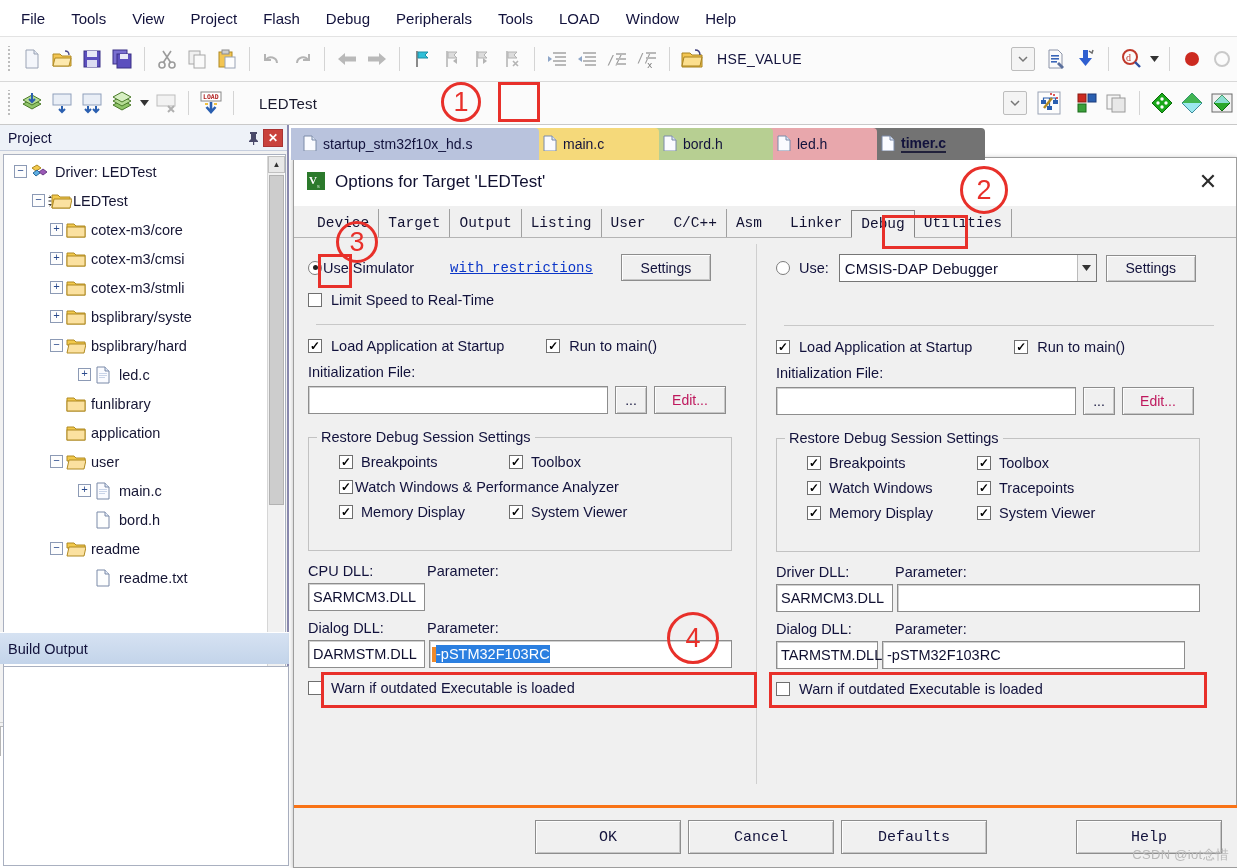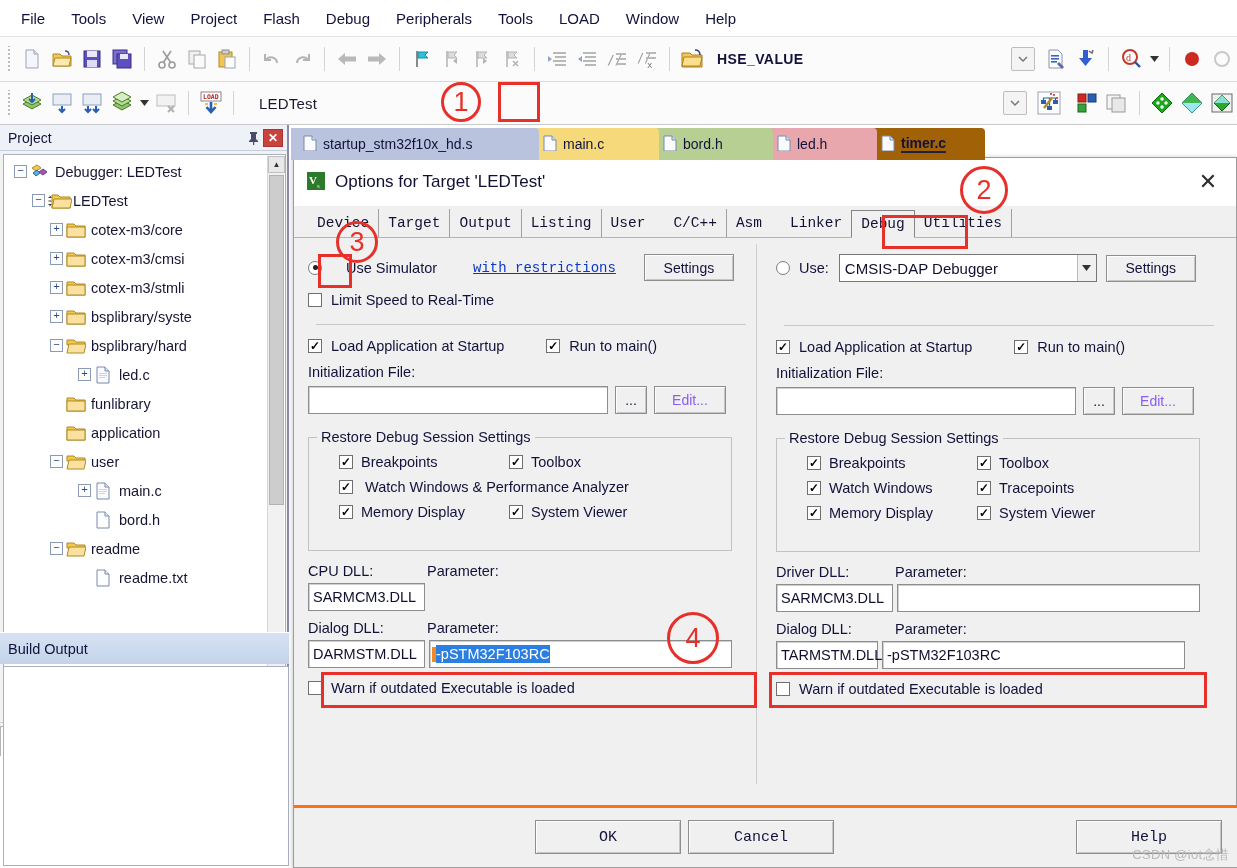--- a/index.html
+++ b/index.html
@@ -47,21 +47,21 @@
     background-image:repeating-linear-gradient(to bottom,#bdbdbd 0 2px,transparent 2px 4px);
     background-size:2px 4px; background-repeat:repeat-y; background-position:4px 3px;
   }
   .tbsep { width:1px; height:24px; background:#d4d4d4; margin:0 7px; }
   .tbtn {
     width:30px; height:30px; display:flex; align-items:center; justify-content:center;
     cursor:default; border-radius:2px;
   }
   .tbtn svg { display:block; }
   .proj-name { font-size:15px; color:#1a1a2e; margin-left:18px; letter-spacing:.2px; }
-  .hse-name { font-size:14px; color:#12123c; margin-left:10px; letter-spacing:.4px;font-weight:bold; }
+  .hse-name { font-size:14px; color:#12123c; margin-left:10px; letter-spacing:.4px; }
   .combo-arrow {
     width:24px; height:24px; border:1px solid #bdbdbd; background:#f4f4f4;
     display:flex;align-items:center;justify-content:center; border-radius:2px;
   }
 
   
   #proj-panel {
     position:absolute; left:0; top:125px; width:289px; height:608px;
     background:#f2f2f2;
     border-right:2px solid #8a8ab0;
@@ -206,21 +206,21 @@
     width:14px;height:14px;border:1px solid #6f6f6f;background:#fff;flex:none;
     display:flex;align-items:center;justify-content:center;
     font-size:12px;line-height:1;color:#000;font-weight:bold;
   }
   .btn {
     background:#f0f0f0; border:1px solid #8d8d8d;
     box-shadow:inset 1px 1px 0 #fdfdfd, inset -1px -1px 0 #c6c6c6;
     display:flex;align-items:center;justify-content:center;
     font-size:14px;color:#12123c; cursor:default;
   }
-  .btn.dis { color:#8b5cf6; }
+  .btn.dis { color:#be185d; }
   .tfield {
     background:#ffffff; border:1px solid #8d8d8d;
     box-shadow:inset 1px 1px 0 #d0d0d0;
     display:flex;align-items:center; padding:0 4px;
     font-size:14.5px;color:#101030;
   }
   .combo {
     background:#fff;border:1px solid #767676;display:flex;align-items:center;
     font-size:15px;color:#101030;padding-left:5px;
   }
@@ -623,21 +623,21 @@
 
       <div class="tree-row" style="padding-left:10px">
         <span class="exp">−</span>
         <span class="ico">
             <svg width="20" height="18" viewBox="0 0 20 18">
               <path d="M2 5l5-3 4 3-5 3z" fill="#f2c94c" stroke="#b08a22"></path>
               <path d="M9 9l4-3 4 3-4 3z" fill="#9b59b6" stroke="#6a3a86"></path>
               <path d="M3 10l4-3 3 3-4 3z" fill="#5dade2" stroke="#2a6a9a"></path>
             </svg>
           </span>
-        <span>Debugger: LEDTest</span>
+        <span>Driver: LEDTest</span>
       </div>
 
       <div class="tree-row" style="padding-left:28px">
         <span class="exp">−</span>
         <span class="ico">
             <svg width="24" height="18" viewBox="0 0 24 18">
               <g fill="#2a2a2a">
                 <path d="M1 6h1.6M1 9h1.6M1 12h1.6M2 4l1.4 1M2 14l1.4-1"></path>
               </g>
               <path d="M0.5 5.5h3M0.5 9h3M0.5 12.5h3M1.5 4l1.5 1.2M1.5 14l1.5-1.2" stroke="#333" stroke-width="1"></path>
@@ -866,21 +866,21 @@
           </svg></span>
       <span>bord.h</span>
     </div>
     <div class="etab" style="background:#e8a7ac;width:112px;z-index:2;">
       <span><svg width="14" height="16" viewBox="0 0 14 16">
             <path d="M1 1h8l4 4v11H1z" fill="#fafbff" stroke="#7b8aa8"></path>
             <path d="M9 1v4h4" fill="#dde6f5" stroke="#7b8aa8"></path>
           </svg></span>
       <span>led.h</span>
     </div>
-    <div class="etab" style="background:#a16207;width:116px;z-index:1;">
+    <div class="etab" style="background:#737373;width:116px;z-index:1;">
       <span><svg width="14" height="16" viewBox="0 0 14 16">
             <path d="M1 1h8l4 4v11H1z" fill="#fafbff" stroke="#7b8aa8"></path>
             <path d="M9 1v4h4" fill="#dde6f5" stroke="#7b8aa8"></path>
           </svg></span>
       <span style="border-bottom:2px solid #20203a;font-weight:600">timer.c</span>
     </div>
   </div>
 </div>
 
 <div id="dialog">
@@ -929,21 +929,21 @@
       </div>
   </div>
 
   <div id="dlg-body">
     <div class="vdivider"></div>
 
     <div class="col left">
 
       <div class="row" style="margin-top:16px;">
         <span class="radio on"></span>
-        <span class="lbl" style="margin-left:24px">Use Simulator</span>
+        <span class="lbl" style="margin-left:1px">Use Simulator</span>
         <span style="margin-left:36px;font-family:'Liberation Mono',monospace;font-size:14px;color:#0b36c8;text-decoration:underline">with restrictions</span>
         <span class="btn" style="margin-left:28px;width:90px;height:27px">Settings</span>
       </div>
 
       <div class="row" style="margin-top:11px;">
         <span class="cb"></span>
         <span class="lbl" style="margin-left:9px">Limit Speed to Real-Time</span>
       </div>
 
       <div class="sepline" style="margin:16px 0 0 8px;width:430px"></div>
@@ -966,21 +966,21 @@
       <fieldset class="grp" style="margin-top:15px;width:424px;height:122px">
         <legend>Restore Debug Session Settings</legend>
         <div class="row" style="margin-top:3px;padding-left:22px">
           <span class="cb">✓</span>
           <span class="lbl" style="margin-left:8px;width:148px">Breakpoints</span>
           <span class="cb">✓</span>
           <span class="lbl" style="margin-left:8px">Toolbox</span>
         </div>
         <div class="row" style="margin-top:9px;padding-left:22px">
           <span class="cb">✓</span>
-          <span class="lbl" style="margin-left:12px">Watch Windows &amp; Performance Analyzer</span>
+          <span class="lbl" style="margin-left:2px">Watch Windows &amp; Performance Analyzer</span>
         </div>
         <div class="row" style="margin-top:9px;padding-left:22px">
           <span class="cb">✓</span>
           <span class="lbl" style="margin-left:8px;width:148px">Memory Display</span>
           <span class="cb">✓</span>
           <span class="lbl" style="margin-left:8px">System Viewer</span>
         </div>
       </fieldset>
 
       <div class="row" style="margin-top:12px">
@@ -1087,20 +1087,21 @@
         <span class="lbl" style="margin-left:9px">Warn if outdated Executable is loaded</span>
       </div>
     </div>
 
     <div class="btn" style="position:absolute;left:260px;top:594px;width:415px;height:31px">Manage Component Viewer Description Files ...</div>
   </div>
 
   <div id="btnbar">
     <div class="dbtn btn" style="left:241px">OK</div>
     <div class="dbtn btn" style="left:394px">Cancel</div>
+    <div class="dbtn btn" style="left:547px">Defaults</div>
     <div class="dbtn btn" style="left:782px">Help</div>
   </div>
 </div>
 
 <div class="ann-box" style="left:498px; top:82px; width:42px; height:40px;"></div>
 <div class="ann-circle" style="left:441px; top:82px; width:40px; height:40px;">
     <span>1</span>
   </div>
 
 <div class="ann-box" style="left:882px; top:215px; width:86px; height:34px;"></div>

